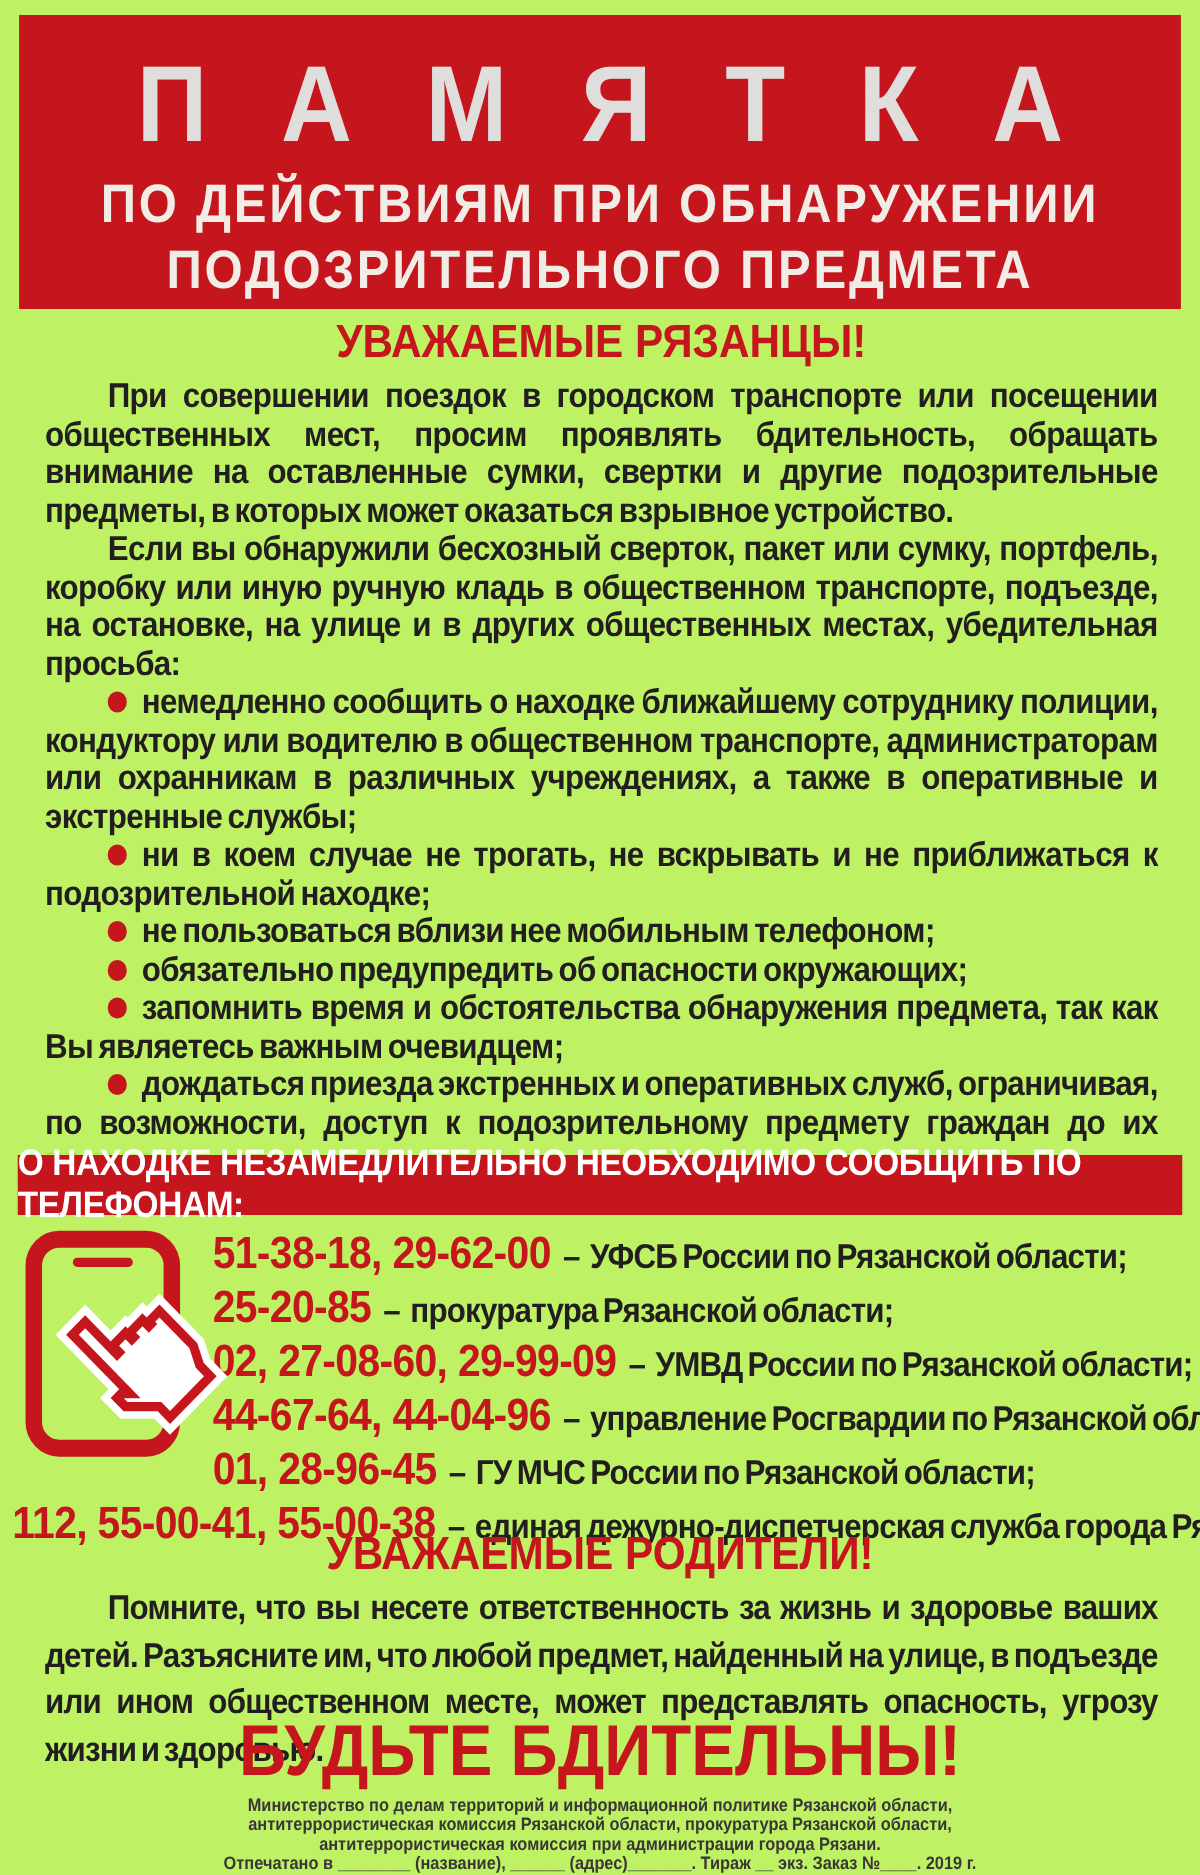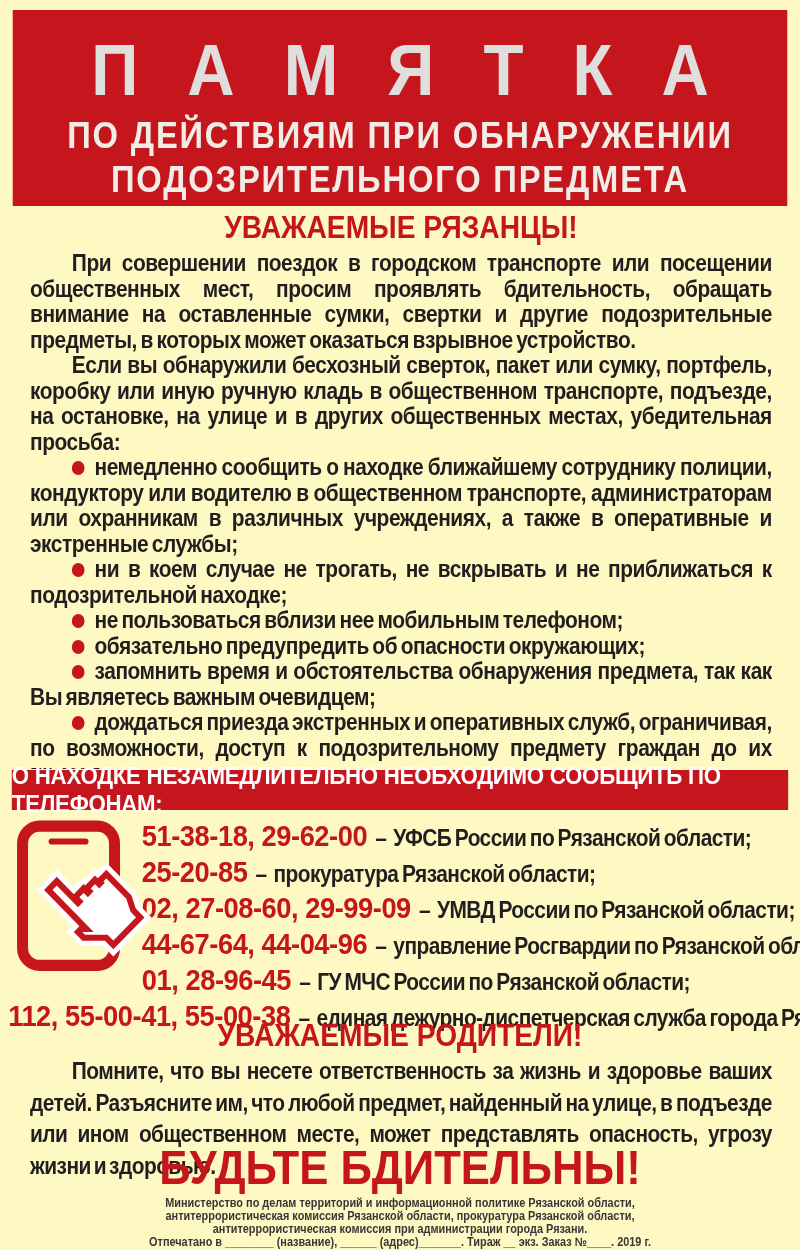--- a/index.html
+++ b/index.html
@@ -1,16 +1,16 @@
 <!DOCTYPE html>
 <html><head>
 <meta charset="utf-8">
 <style>
   html,body{margin:0;padding:0;background:#ffffff;}
-  .page{position:relative;width:800px;height:1250px;background:#fef9c3;overflow:hidden;
+  .page{position:relative;width:800px;height:1250px;background:#bef264;overflow:hidden;
         font-family:"Liberation Sans","DejaVu Sans",sans-serif;color:#221e1f;}
   
   .scale{position:absolute;top:0;left:0;width:880px;height:1250px;
          transform:scaleX(0.909091);transform-origin:0 0;}
 
   
   .top-banner{position:absolute;top:10px;left:14px;width:852px;height:196px;
               background:#c4161c;text-align:center;}
   .main-title{margin-top:24px;font-size:72px;line-height:72px;font-weight:700;
               color:#e0dedd;letter-spacing:54px;padding-left:54px;}

